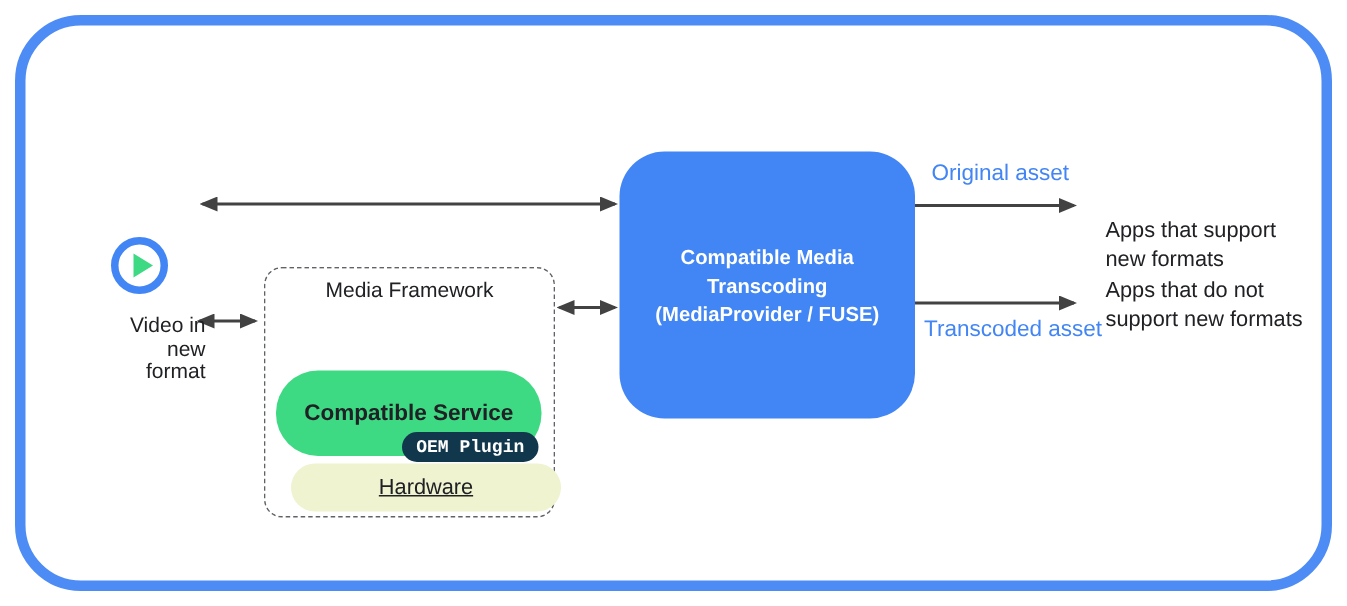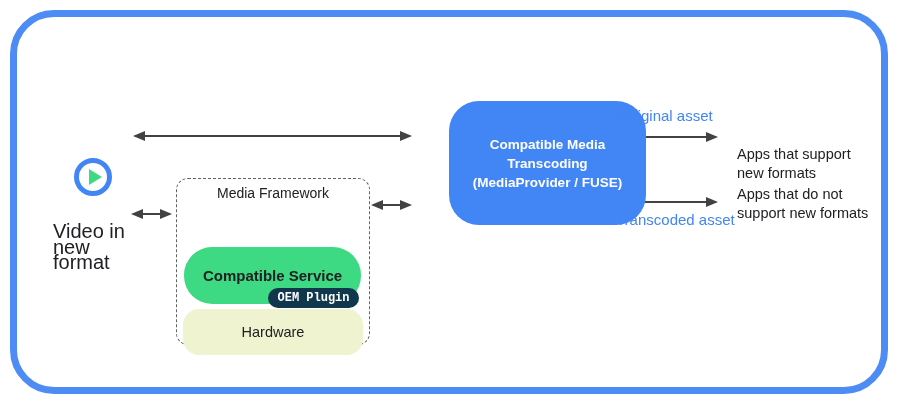--- a/index.html
+++ b/index.html
@@ -22,42 +22,42 @@
   .arrows{position:absolute;left:0;top:0;width:898px;height:404px;}
   .arrows line{stroke:var(--arrow);stroke-width:2px;}
   .arrows marker path{fill:var(--arrow);}
 
   .play{position:absolute;left:74px;top:158px;width:38px;height:38px;border-radius:50%;
         border:5px solid var(--accent-blue);background:#fff;
         display:flex;align-items:center;justify-content:center;}
   .play .tri{width:0;height:0;border-left:13px solid var(--green);
         border-top:8px solid transparent;border-bottom:8px solid transparent;margin-left:4px;}
 
-  .src-label{position:absolute;left:53px;top:224px;width:84px;text-align:left;
-        font-size:20px;line-height:15.5px;white-space:pre-line;}
+  .src-label{position:absolute;left:53px;top:209px;width:84px;text-align:right;
+        font-size:14px;line-height:15.5px;white-space:pre-line;}
 
   .mf-box{position:absolute;left:176px;top:178px;width:194px;height:167px;
         border:1.5px dashed #5f6368;border-radius:12px;}
   .mf-title{position:absolute;left:0;top:6px;width:100%;text-align:center;font-size:14px;}
   .mf-box .pill-api{position:absolute;left:7px;top:29px;width:172px;height:33px;
         background:var(--green);border-radius:17px;
         display:flex;align-items:center;justify-content:center;font-size:15px;font-weight:bold;}
   .mf-box .service{position:absolute;left:7px;top:68px;width:177px;height:57px;
         background:var(--green);border-radius:28px;
         display:flex;align-items:center;justify-content:center;font-size:15px;font-weight:bold;}
   .mf-box .oem{position:absolute;left:91px;top:109px;width:91px;height:20px;
         background:var(--navy);color:#fff;border-radius:10px;
         display:flex;align-items:center;justify-content:center;font-size:12px;font-weight:bold;font-family:Liberation Mono, monospace;}
-  .mf-box .hw{position:absolute;left:6px;top:130px;width:180px;height:46px;
+  .mf-box .hw{position:absolute;left:17px;top:130px;width:180px;height:32px;
         background:var(--cream);border-radius:16px;
-        display:flex;align-items:center;justify-content:center;font-size:14.5px;}
+        display:flex;align-items:center;justify-content:center;font-size:14.5px;text-decoration:underline;}
 
-  .blue-box{position:absolute;left:413px;top:101px;width:197px;height:124px;
+  .blue-box{position:absolute;left:413px;top:101px;width:197px;height:178px;
         background:var(--accent-blue);border-radius:30px;color:#fff;
-        display:flex;align-items:center;justify-content:center;text-align:center;margin-left:36px;}
+        display:flex;align-items:center;justify-content:center;text-align:center;}
   .blue-box span{font-size:13.5px;font-weight:bold;line-height:19px;white-space:pre-line;}
 
   .asset-label{position:absolute;color:var(--accent-blue);font-size:15px;}
   .asset-label.orig{left:621px;top:107px;}
   .asset-label.trans{left:616px;top:211px;}
 
   .apps{position:absolute;left:737px;font-size:14.5px;line-height:19px;white-space:pre-line;}
   .apps.a1{top:117px;margin-top:28px;}
   .apps.a2{top:185px;}
 </style>

